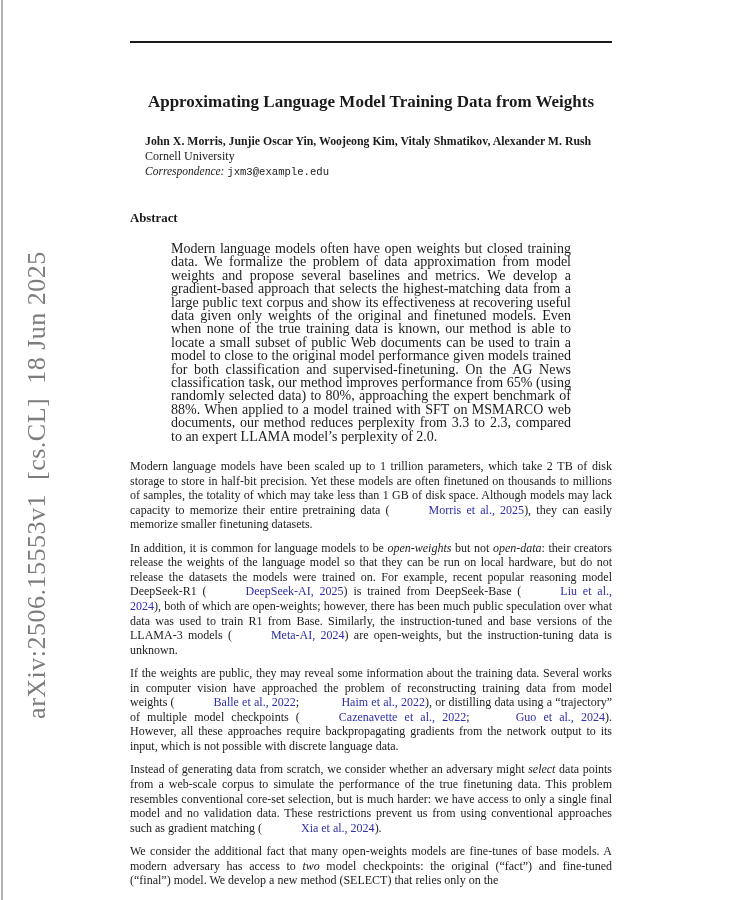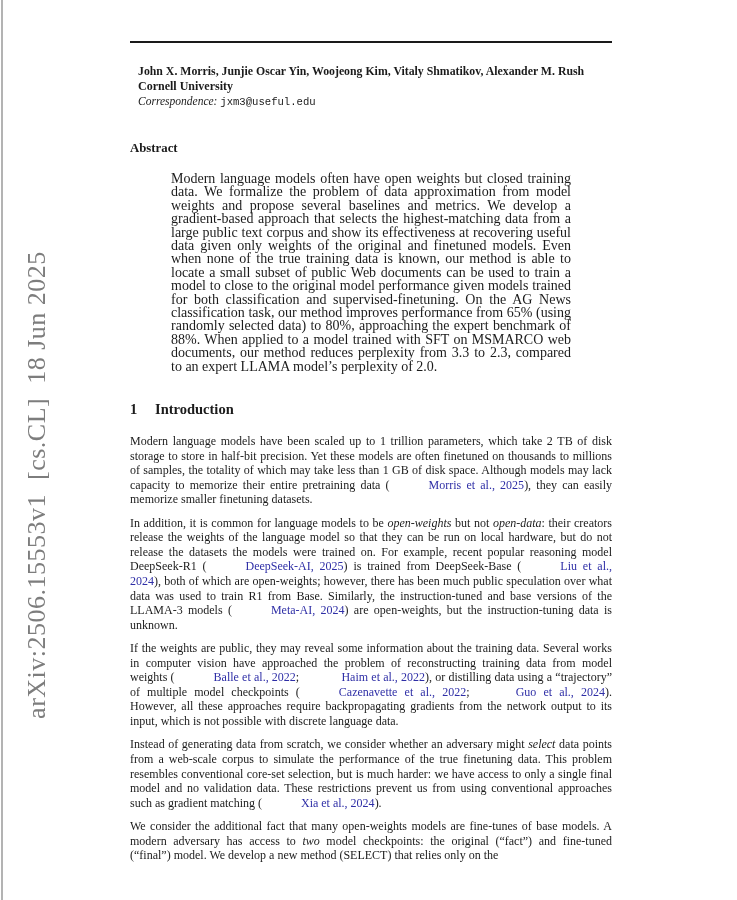--- a/index.html
+++ b/index.html
@@ -37,23 +37,23 @@
     height: 2px;
     background: #1a1a1a;
   }
   .title {
     margin: 48px 0 0 0;
     text-align: center;
     font-size: 17px;
     font-weight: bold;
     line-height: 22px;
   }
-  .authors-block { margin-top: 21px; margin-left: 8px; }
+  .authors-block { margin-top: 21px; margin-left: 15px; }
   .authors { font-weight: bold; font-size: 11.8px; line-height: 15px; }
-  .affiliation { font-size: 12px; line-height: 15px; font-weight: bold; }
+  .affiliation { font-size: 12px; line-height: 15px; }
   .correspondence { font-size: 11.5px; line-height: 15px; }
   .correspondence .label { font-style: italic; text-align: center; }
   .correspondence .email {
     font-family: "Liberation Mono", "DejaVu Sans Mono", monospace;
     font-size: 10.6px;
   }
   .abstract-heading {
     margin-top: 31px;
     font-weight: bold;
     font-size: 12.8px;
@@ -85,31 +85,31 @@
 </head>
 <body>
 
 <div class="page">
   <div class="left-edge"></div>
   <div class="stamp">arXiv:2506.15553v1  [cs.CL]  18 Jun 2025</div>
 
   <div class="content">
     <div class="top-rule"></div>
 
+    <h1 class="title">Approximating Language Model Training Data from Weights</h1>
 
     <div class="authors-block">
       <div class="authors">John X. Morris, Junjie Oscar Yin, Woojeong Kim, Vitaly Shmatikov, Alexander M. Rush</div>
       <div class="affiliation">Cornell University</div>
-      <div class="correspondence"><span class="label">Correspondence:</span> <span class="email">jxm3@useful.edu</span></div>
+      <div class="correspondence"><span class="label">Correspondence:</span> <span class="email">jxm3@example.edu</span></div>
     </div>
 
     <div class="abstract-heading">Abstract</div>
     <div class="abstract-body">Modern language models often have open weights but closed training data. We formalize the problem of data approximation from model weights and propose several baselines and metrics. We develop a gradient-based approach that selects the highest-matching data from a large public text corpus and show its effectiveness at recovering useful data given only weights of the original and finetuned models. Even when none of the true training data is known, our method is able to locate a small subset of public Web documents can be used to train a model to close to the original model performance given models trained for both classification and supervised-finetuning. On the AG News classification task, our method improves performance from 65% (using randomly selected data) to 80%, approaching the expert benchmark of 88%. When applied to a model trained with SFT on MSMARCO web documents, our method reduces perplexity from 3.3 to 2.3, compared to an expert LLAMA model’s perplexity of 2.0.</div>
 
-    <div class="section-heading"><span class="section-num">1</span><span>Introduction</span></div>
 
     <div>
         <p class="body-par"><span>Modern language models have been scaled up to 1 trillion parameters, which take 2 TB of disk storage to store in half-bit precision. Yet these models are often finetuned on thousands to millions of samples, the totality of which may take less than 1 GB of disk space. Although models may lack capacity to memorize their entire pretraining data (</span><span class="cite" style="color: rgb(46, 46, 166);">Morris et al., 2025</span><span>), they can easily memorize smaller finetuning datasets.</span></p>
         <p class="body-par"><span>In addition, it is common for language models to be </span><span class="em">open-weights</span><span> but not </span><span class="em">open-data</span><span>: their creators release the weights of the language model so that they can be run on local hardware, but do not release the datasets the models were trained on. For example, recent popular reasoning model DeepSeek-R1 (</span><span class="cite" style="color: rgb(46, 46, 166);">DeepSeek-AI, 2025</span><span>) is trained from DeepSeek-Base (</span><span class="cite" style="color: rgb(46, 46, 166);">Liu et al., 2024</span><span>), both of which are open-weights; however, there has been much public speculation over what data was used to train R1 from Base. Similarly, the instruction-tuned and base versions of the LLAMA-3 models (</span><span class="cite" style="color: rgb(46, 46, 166);">Meta-AI, 2024</span><span>) are open-weights, but the instruction-tuning data is unknown.</span></p>
         <p class="body-par"><span>If the weights are public, they may reveal some information about the training data. Several works in computer vision have approached the problem of reconstructing training data from model weights (</span><span class="cite" style="color: rgb(46, 46, 166);">Balle et al., 2022</span><span>; </span><span class="cite" style="color: rgb(46, 46, 166);">Haim et al., 2022</span><span>), or distilling data using a “trajectory” of multiple model checkpoints (</span><span class="cite" style="color: rgb(46, 46, 166);">Cazenavette et al., 2022</span><span>; </span><span class="cite" style="color: rgb(46, 46, 166);">Guo et al., 2024</span><span>). However, all these approaches require backpropagating gradients from the network output to its input, which is not possible with discrete language data.</span></p>
         <p class="body-par"><span>Instead of generating data from scratch, we consider whether an adversary might </span><span class="em">select</span><span> data points from a web-scale corpus to simulate the performance of the true finetuning data. This problem resembles conventional core-set selection, but is much harder: we have access to only a single final model and no validation data. These restrictions prevent us from using conventional approaches such as gradient matching (</span><span class="cite" style="color: rgb(46, 46, 166);">Xia et al., 2024</span><span>).</span></p>
         <p class="body-par"><span>We consider the additional fact that many open-weights models are fine-tunes of base models. A modern adversary has access to </span><span class="em">two</span><span> model checkpoints: the original (“fact”) and fine-tuned (“final”) model. We develop a new method (SELECT) that relies only on the</span></p>
       </div>
   </div>
 </div>

